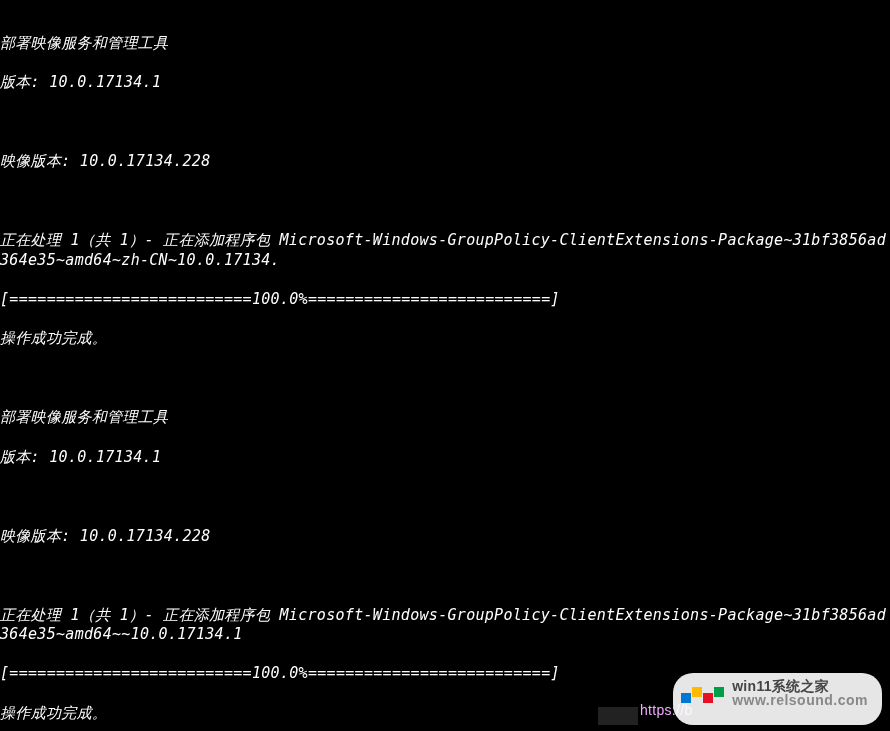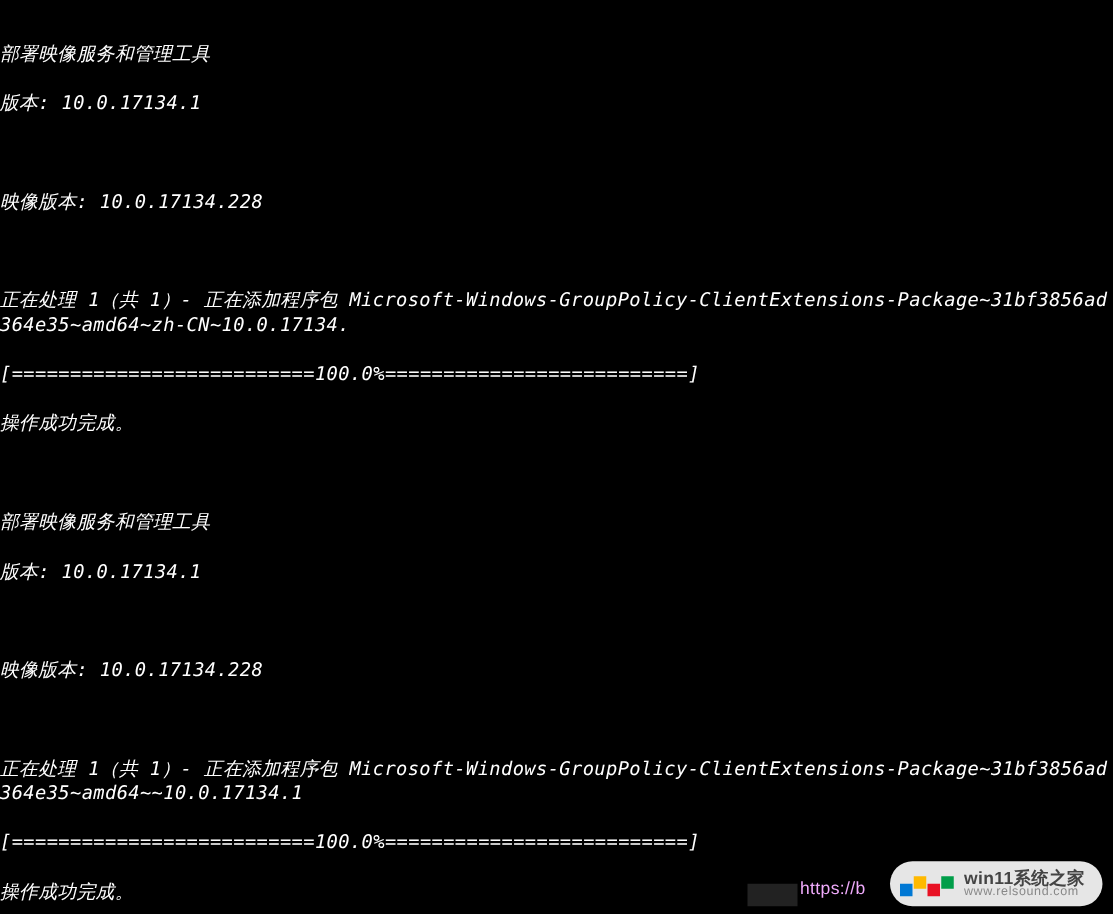--- a/index.html
+++ b/index.html
@@ -36,21 +36,21 @@
     }
     .watermark {
       position: absolute;
       bottom: 6px;
       right: 8px;
       display: flex;
       align-items: center;
       gap: 8px;
       background: rgba(255,255,255,0.9);
       border-radius: 20px;
-      padding: 6px 14px 6px 8px;
+      padding: 6px 14px 18px 8px;
       font-family: Arial, sans-serif;
       color: #333;
     }
     .url-fragment {
       position: absolute;
       bottom: 12px;
       left: 640px;
       color: #f0abfc;
       font-family: Arial, sans-serif;
       font-size: 14px;
@@ -71,23 +71,24 @@
       display: flex;
       flex-direction: column;
       line-height: 1;
     }
     .wm-title {
       font-size: 14px;
       font-weight: bold;
       color: #444;
     }
     .wm-url {
-      font-size: 10px;
+      font-size: 14px;
       color: #888;
       letter-spacing: 0.5px;
+      font-weight: bold;
     }
     .url-shade {
       position: absolute;
       bottom: 6px;
       left: 598px;
       width: 40px;
       height: 18px;
       background: #555;
       opacity: 0.4;
     }

